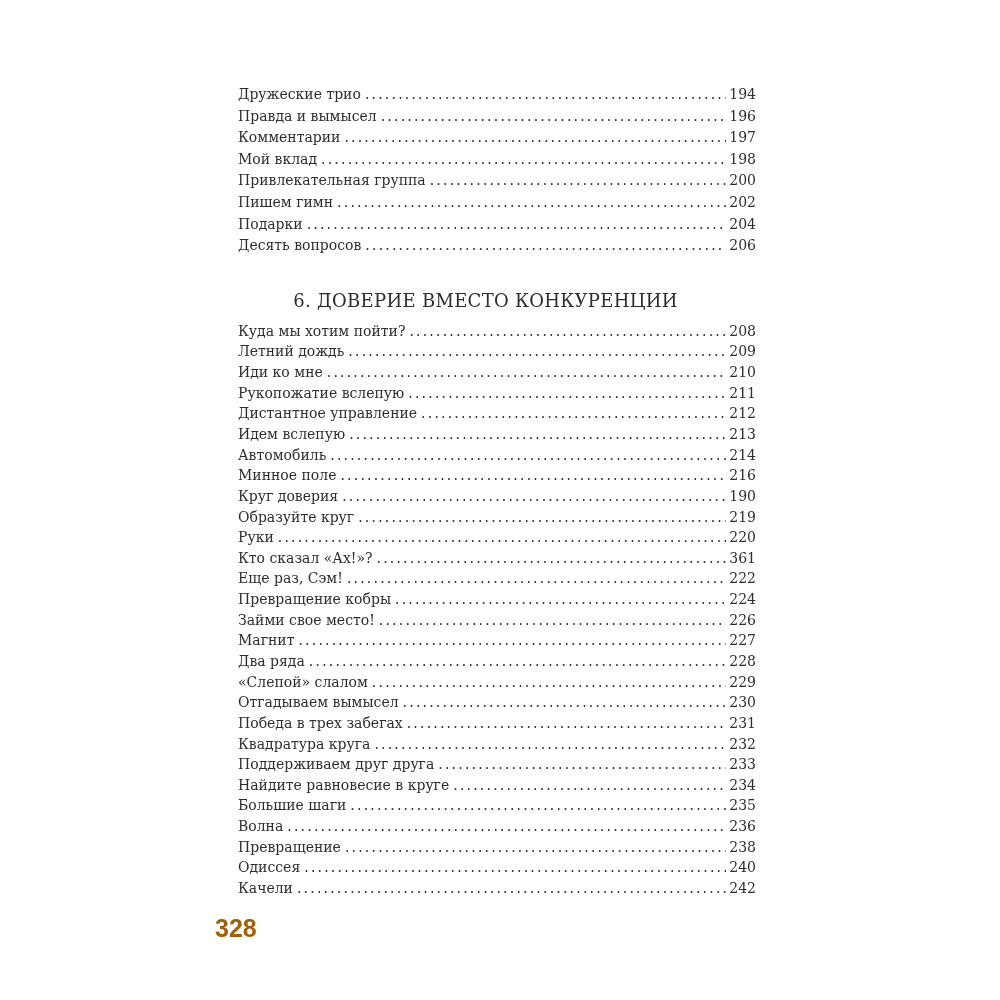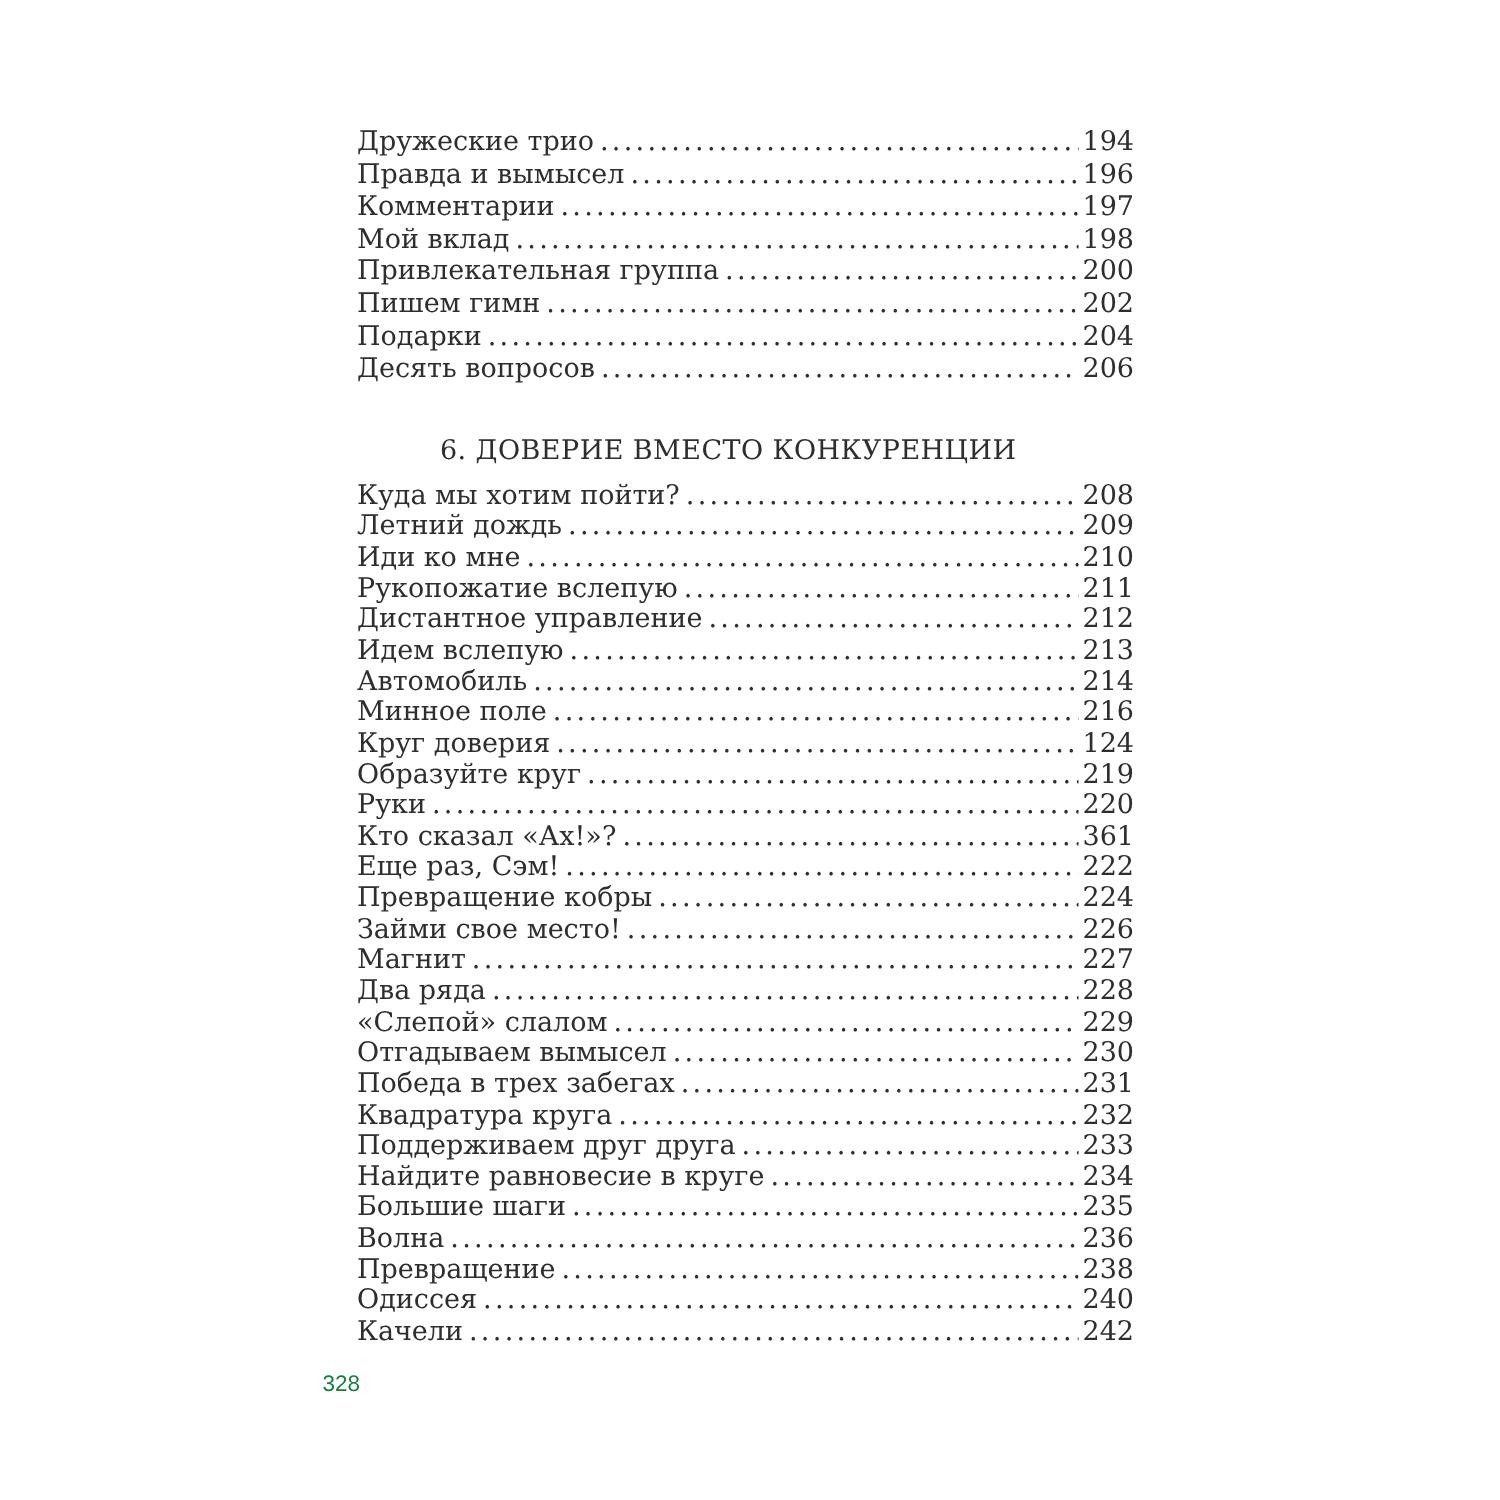--- a/index.html
+++ b/index.html
@@ -27,21 +27,21 @@
     line-height: 22px;
     margin: 33px 0 9px 0;
     letter-spacing: 0.3px;
     white-space: nowrap;
     text-align: center;
   }
   .toc-row {
     display: flex;
     align-items: flex-start;
     padding-left: 23px;
-    font-size: 18px;
+    font-size: 14px;
   }
   .sec0 .toc-row { height: 21.6px; line-height: 21.6px; }
   .sec1 .toc-row { height: 20.65px; line-height: 20.65px; }
   .toc-title {
     white-space: nowrap;
     flex: 0 0 auto;
   }
   .toc-leader {
     flex: 1 1 auto;
     overflow: hidden;
@@ -56,23 +56,23 @@
   }
   .toc-pagenum {
     white-space: nowrap;
     flex: 0 0 auto;
   }
   .folio {
     position: absolute;
     left: 215px;
     top: 914px;
     font-family: "Liberation Sans", sans-serif;
-    font-weight: 400;
-    font-size: 15px;
-    color: #15803d;
+    font-weight: 700;
+    font-size: 25px;
+    color: #a16207;
   }
 </style>
 </head>
 <body>
 
 <div class="toc" id="toc">
     <section class="toc-section sec0">
       <div class="toc-row">
         <span class="toc-title">Дружеские трио</span>
         <span class="toc-leader"></span>
@@ -152,21 +152,21 @@
         <span class="toc-pagenum">214</span>
       </div>
       <div class="toc-row">
         <span class="toc-title">Минное поле</span>
         <span class="toc-leader"></span>
         <span class="toc-pagenum">216</span>
       </div>
       <div class="toc-row">
         <span class="toc-title">Круг доверия</span>
         <span class="toc-leader"></span>
-        <span class="toc-pagenum">124</span>
+        <span class="toc-pagenum">190</span>
       </div>
       <div class="toc-row">
         <span class="toc-title">Образуйте круг</span>
         <span class="toc-leader"></span>
         <span class="toc-pagenum">219</span>
       </div>
       <div class="toc-row">
         <span class="toc-title">Руки</span>
         <span class="toc-leader"></span>
         <span class="toc-pagenum">220</span>

